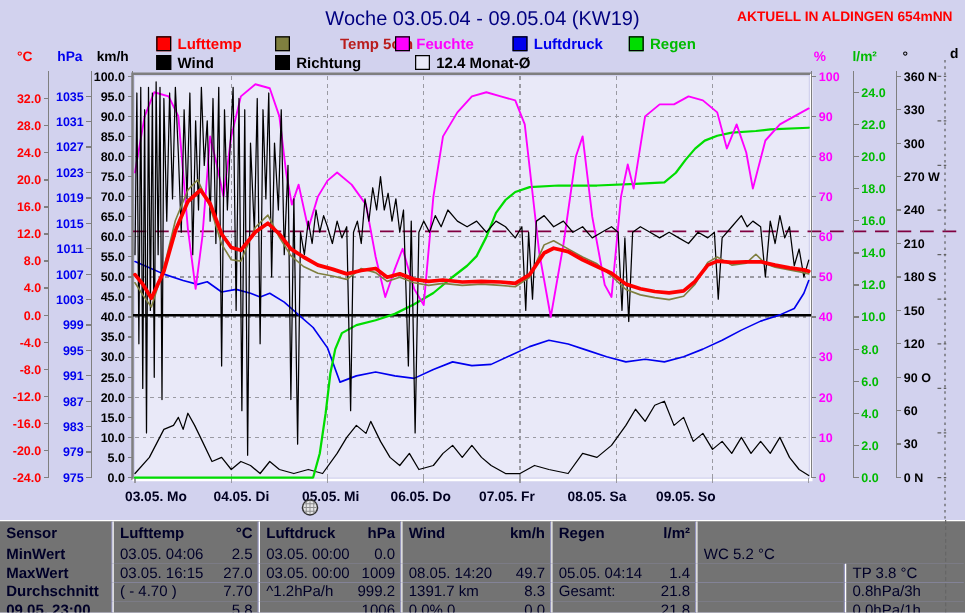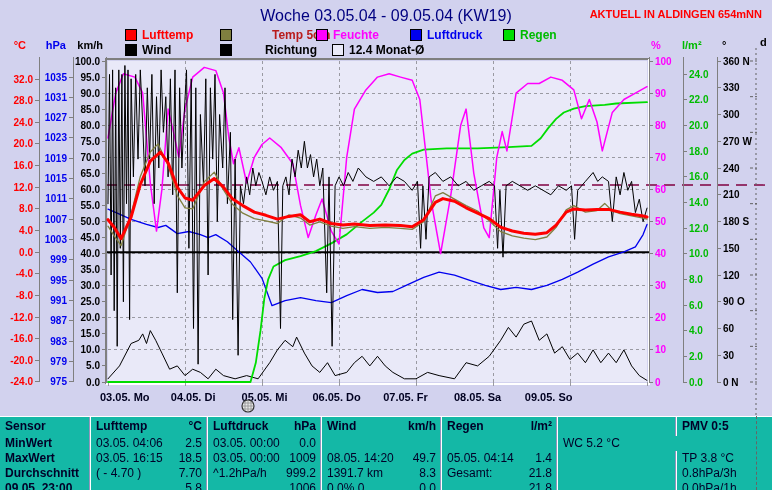--- a/index.html
+++ b/index.html
@@ -4,21 +4,21 @@
 <style>
   html,body{margin:0;padding:0;}
   body{font-family:"Liberation Sans",sans-serif;}
   #app{position:relative;width:772px;height:490px;background:#D2D2EE;overflow:hidden;}
   .title{position:absolute;top:7px;left:0;width:772px;text-align:center;
          font-size:16px;color:#000080;letter-spacing:0px;}
   .station{position:absolute;top:8px;right:10px;font-size:11px;font-weight:bold;color:#FF0000;text-align:center;}
   .legend-item{position:absolute;height:12px;display:flex;align-items:center;font-size:12px;font-weight:bold;white-space:nowrap;}
   .swatch{display:inline-block;width:10px;height:10px;border:1px solid #000;margin-right:5px;}
   #chart{position:absolute;left:0;top:30px;}
-  #stats{position:absolute;left:0;top:416px;width:772px;height:74px;background:#14b8a6;
+  #stats{position:absolute;left:0;top:416px;width:772px;height:74px;background:#737373;
          border-top:1px solid #fff;overflow:hidden;color:#000028;}
   .trow{display:grid;grid-template-columns:90px 117px 114px 120px 116px 119px 96px;}
   .trow.head{height:19px;line-height:19px;font-weight:bold;}
   .trow.data{height:15px;line-height:15px;}
   .tcell{display:flex;justify-content:space-between;padding:0 5px;font-size:12px;overflow:hidden;white-space:nowrap;}
   .tcell.sep{border-left:1px solid #fff;box-shadow:-1px 0 0 #9494bc;}
   .tcell .lab{font-weight:bold;}
   svg text{font-family:"Liberation Sans",sans-serif;}
   #edge-dash{position:absolute;left:756px;top:416px;height:74px;border-left:1px dashed #666;}
 </style>
@@ -46,21 +46,21 @@
         <span>Luftdruck</span>
       </div>
       <div class="legend-item" style="left: 503px; top: 29px; color: rgb(0, 187, 0);">
         <span class="swatch" style="background: rgb(0, 221, 0);"></span>
         <span>Regen</span>
       </div>
       <div class="legend-item" style="left: 125px; top: 44px; color: rgb(0, 0, 0);">
         <span class="swatch" style="background: rgb(0, 0, 0);"></span>
         <span>Wind</span>
       </div>
-      <div class="legend-item" style="left: 220px; top: 44px; color: rgb(0, 0, 0); gap: 28px;">
+      <div class="legend-item" style="left: 220px; top: 44px; color: rgb(0, 0, 0);">
         <span class="swatch" style="background: rgb(0, 0, 0);"></span>
         <span>Richtung</span>
       </div>
       <div class="legend-item" style="left: 316px; top: 44px; color: rgb(0, 0, 0); padding-left: 16px;">
         <span class="swatch" style="background: rgb(233, 233, 248);"></span>
         <span>12.4 Monat-Ø</span>
       </div>
     </div>
   <svg id="chart" width="772" height="385">
       <rect x="108" y="31" width="539" height="321" fill="#E9E9F8"></rect>
@@ -352,24 +352,20 @@
           <span class="lab">km/h</span>
         </div>
         <div class="tcell sep">
           <span class="lab">Regen</span>
           <span class="lab">l/m²</span>
         </div>
         <div class="tcell sep">
           <span class="lab"></span>
           <span class="lab"></span>
         </div>
-        <div class="tcell sep">
-          <span class="lab">PMV 0:5</span>
-          <span class="lab"></span>
-        </div>
       </div>
       <div class="trow data">
         <div class="tcell">
           <span class="lab">MinWert</span>
         </div>
         <div class="tcell sep">
           <span>03.05.  04:06</span>
           <span>2.5</span>
         </div>
         <div class="tcell sep">
@@ -388,21 +384,21 @@
           <span>WC 5.2 °C</span>
           <span></span>
         </div>
       </div>
       <div class="trow data">
         <div class="tcell">
           <span class="lab">MaxWert</span>
         </div>
         <div class="tcell sep">
           <span>03.05.  16:15</span>
-          <span>18.5</span>
+          <span>27.0</span>
         </div>
         <div class="tcell sep">
           <span>03.05.  00:00</span>
           <span>1009</span>
         </div>
         <div class="tcell sep">
           <span>08.05.  14:20</span>
           <span>49.7</span>
         </div>
         <div class="tcell sep">

